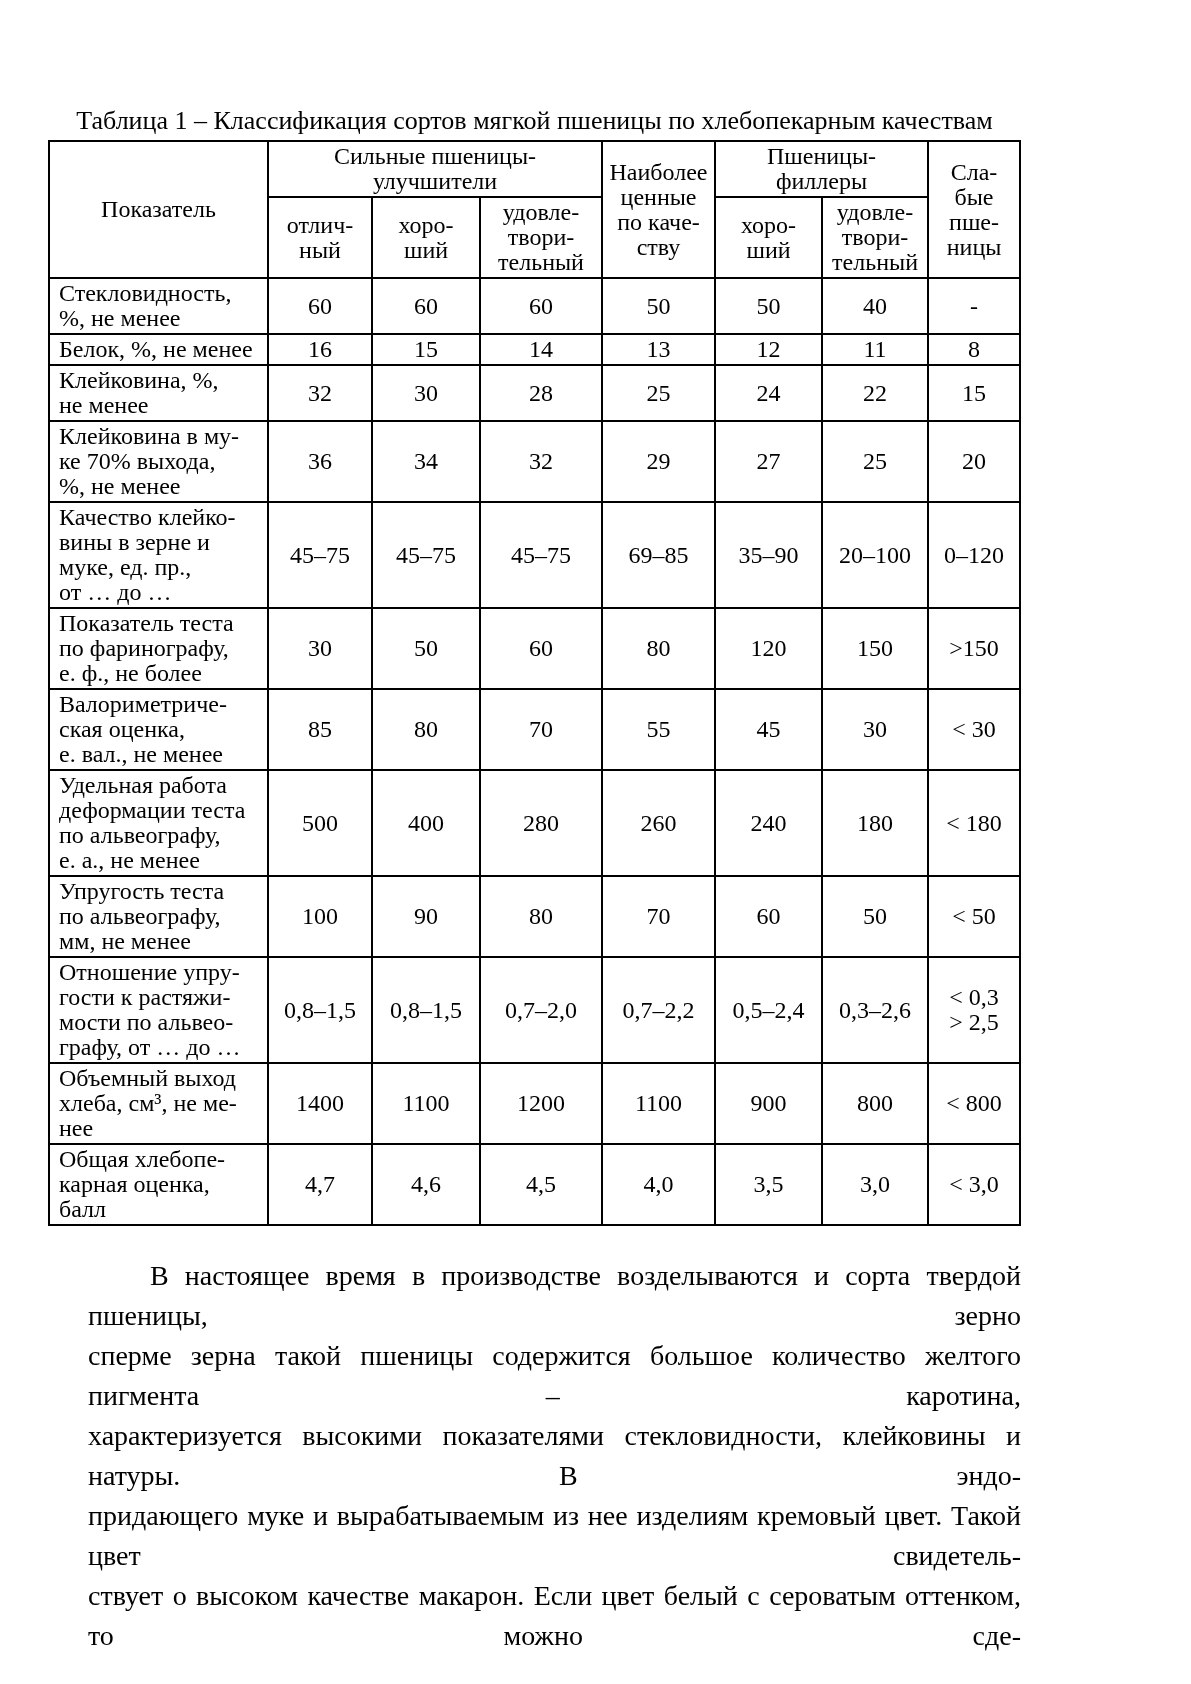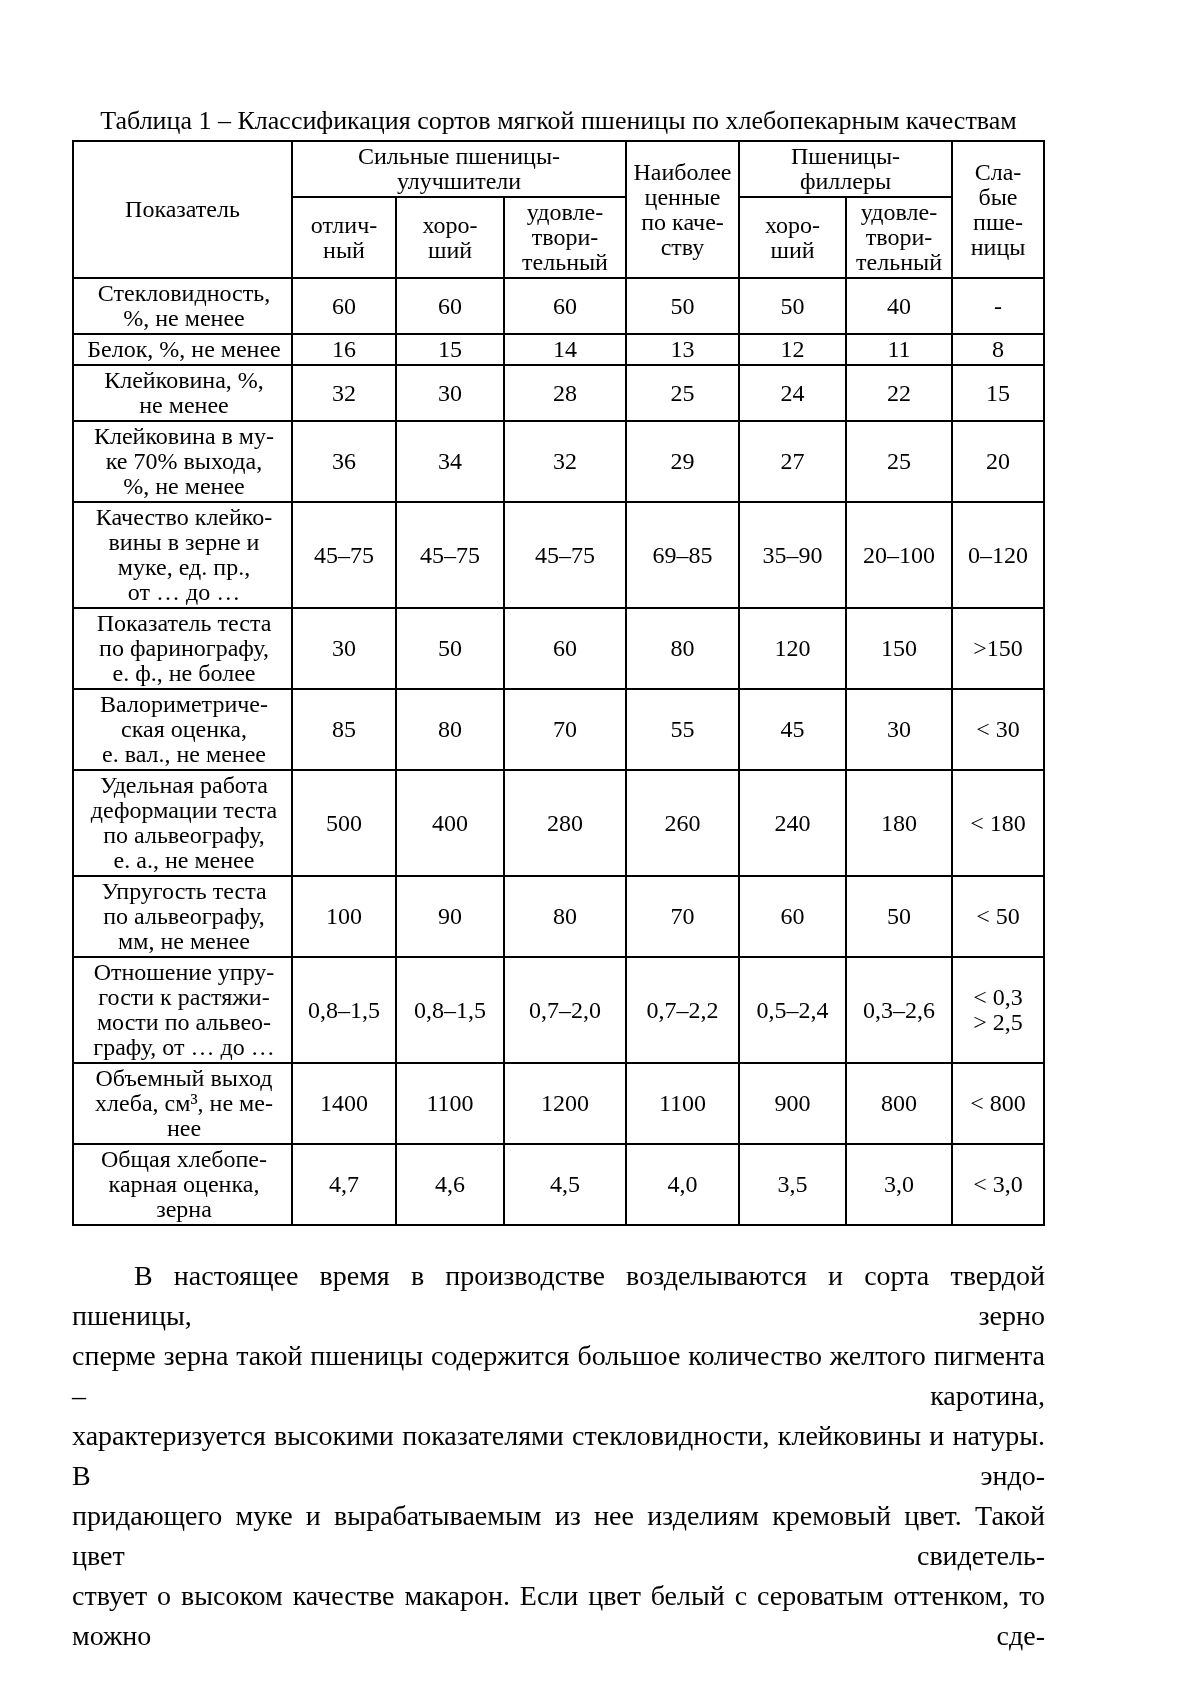--- a/index.html
+++ b/index.html
@@ -11,21 +11,21 @@
   }
   body {
     width: 1191px;
     height: 1684px;
     overflow: hidden;
   }
   .page {
     box-sizing: border-box;
     width: 1191px;
     height: 1684px;
-    padding: 106px 0 0 72px;
+    padding: 106px 0 0 48px;
   }
   .content {
     width: 973px;
   }
   .caption {
     font-size: 26px;
     line-height: 30px;
     text-align: center;
     margin: 0 0 4px 0;
     white-space: nowrap;
@@ -43,36 +43,37 @@
     padding: 2px 6px;
     white-space: pre-line;
     vertical-align: middle;
     overflow: hidden;
   }
   table.wheat th {
     font-weight: normal;
     text-align: center;
   }
   table.wheat td.lbl {
-    text-align: center;
+    text-align: left;
     padding-left: 9px;
   }
   table.wheat td.val {
     text-align: center;
   }
   .paragraphs {
     margin-top: 30px;
     width: 973px;
     font-size: 28px;
     line-height: 40px;
   }
   .para { margin: 0; }
   .para .line {
     text-align: justify;
     text-align-last: justify;
+    margin-left: 40px;
   }
   .para .line.first { text-indent: 62px; }
 </style>
 </head>
 <body>
 
 <div class="page">
   <div class="content">
 
     <div class="caption">Таблица 1 – Классификация сортов мягкой пшеницы по хлебопекарным качествам</div>
@@ -247,21 +248,21 @@
             <td class="val">1100</td>
             <td class="val">1200</td>
             <td class="val">1100</td>
             <td class="val">900</td>
             <td class="val">800</td>
             <td class="val">&lt; 800</td>
           </tr>
           <tr>
             <td class="lbl">Общая хлебопе-
 карная оценка,
-зерна</td>
+балл</td>
             <td class="val">4,7</td>
             <td class="val">4,6</td>
             <td class="val">4,5</td>
             <td class="val">4,0</td>
             <td class="val">3,5</td>
             <td class="val">3,0</td>
             <td class="val">&lt; 3,0</td>
           </tr>
         </tbody>
     </table>

